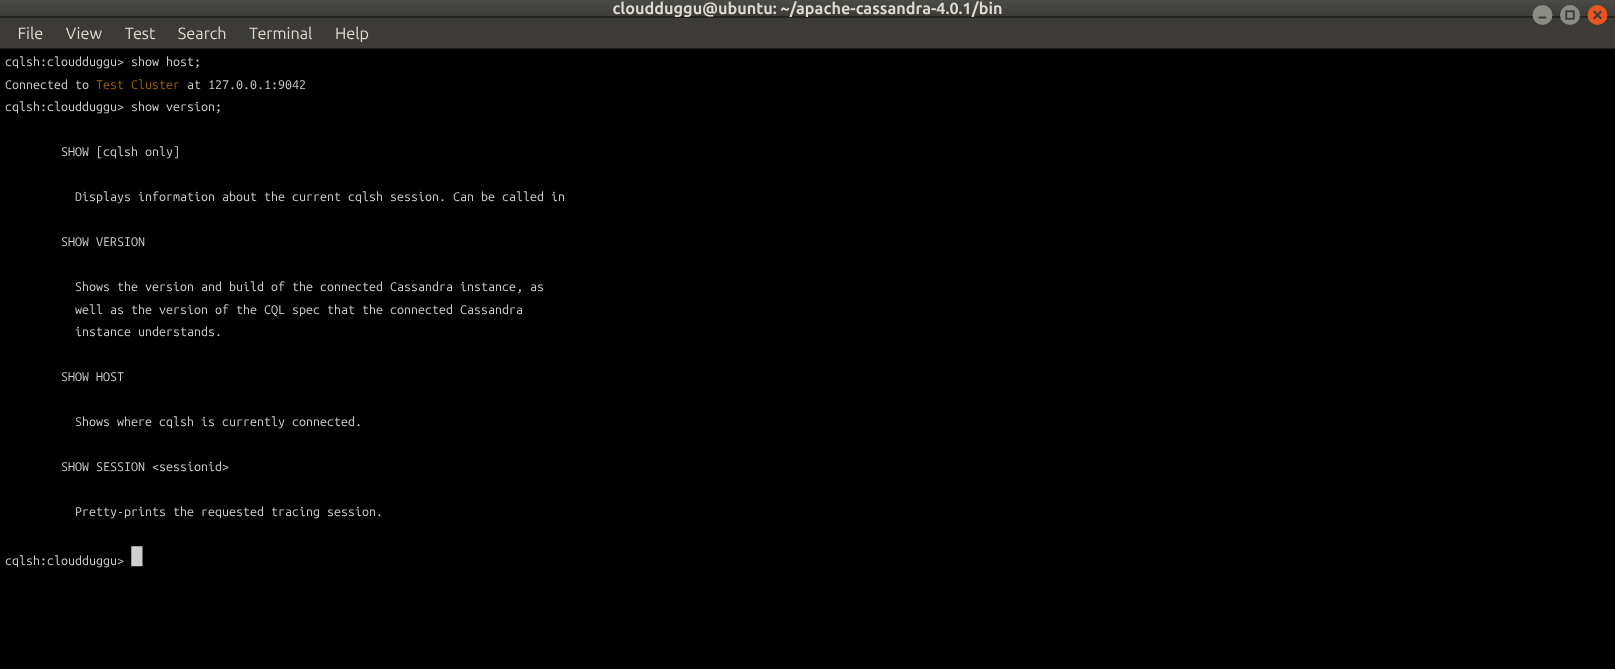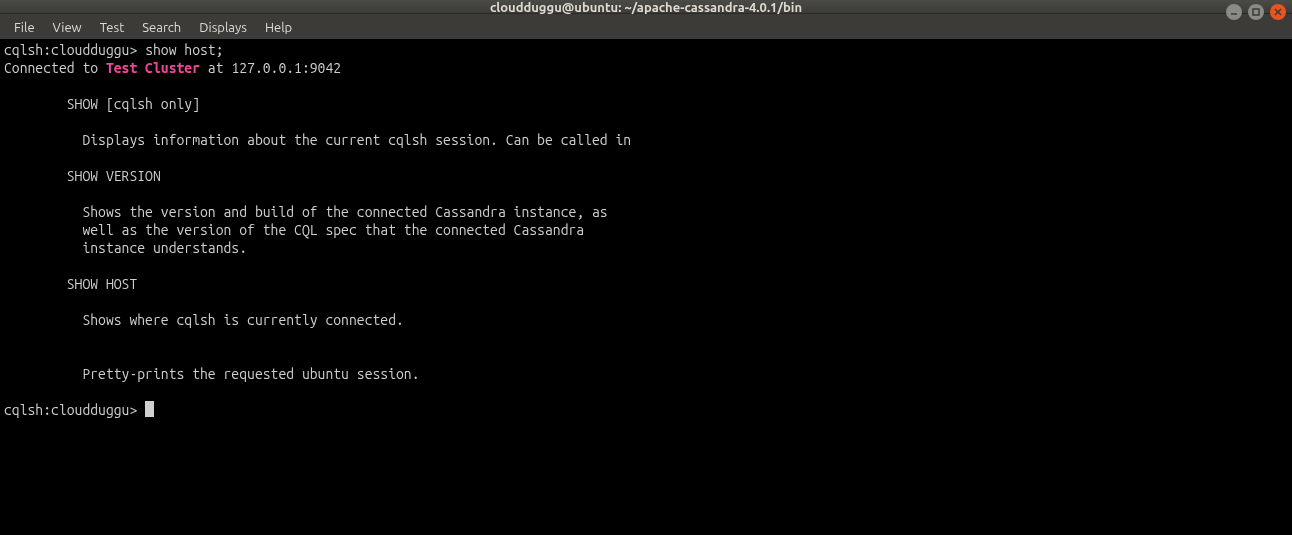--- a/index.html
+++ b/index.html
@@ -63,33 +63,33 @@
     .menu-item {
       color: #dfdbd2;
       font-size: 13px;
       padding: 3px 8px;
       cursor: pointer;
     }
     .terminal {
       background: #000;
       color: #d0d0d0;
       padding: 2px 4px;
-      font-size: 14px;
+      font-size: 10px;
       line-height: 18px;
       font-family: "Ubuntu Mono", "DejaVu Sans Mono", "Courier New", monospace;
       height: calc(100% - 53px);
       overflow: hidden;
     }
     .term-line {
       white-space: pre;
       min-height: 18px;
     }
     .keyword {
-      color: #ec4899;
-      font-weight: bold;
+      color: #a16207;
+      font-weight: normal;
     }
     .cursor {
       display: inline-block;
       width: 9px;
       height: 16px;
       background: #d0d0d0;
       vertical-align: text-bottom;
       margin-bottom: 1px;
     }
   </style>
@@ -116,39 +116,41 @@
         </svg>
     </span>
   </div>
 </div>
 
 <div class="menubar">
   <span class="menu-item">File</span>
   <span class="menu-item">View</span>
   <span class="menu-item">Test</span>
   <span class="menu-item">Search</span>
-  <span class="menu-item">Displays</span>
+  <span class="menu-item">Terminal</span>
   <span class="menu-item">Help</span>
 </div>
 
 <div class="terminal">
   <div class="term-line"><span>cqlsh:cloudduggu&gt; </span><span>show host;</span></div>
   <div class="term-line"><span>Connected to </span><span class="keyword">Test Cluster</span><span> at 127.0.0.1:9042</span></div>
+  <div class="term-line"><span>cqlsh:cloudduggu&gt; </span><span>show version;</span></div>
   <div class="term-line"></div>
   <div class="term-line">        SHOW [cqlsh only]</div>
   <div class="term-line"></div>
   <div class="term-line">          Displays information about the current cqlsh session. Can be called in</div>
   <div class="term-line"></div>
   <div class="term-line">        SHOW VERSION</div>
   <div class="term-line"></div>
   <div class="term-line">          Shows the version and build of the connected Cassandra instance, as</div>
   <div class="term-line">          well as the version of the CQL spec that the connected Cassandra</div>
   <div class="term-line">          instance understands.</div>
   <div class="term-line"></div>
   <div class="term-line">        SHOW HOST</div>
   <div class="term-line"></div>
   <div class="term-line">          Shows where cqlsh is currently connected.</div>
   <div class="term-line"></div>
+  <div class="term-line">        SHOW SESSION &lt;sessionid&gt;</div>
   <div class="term-line"></div>
-  <div class="term-line">          Pretty-prints the requested ubuntu session.</div>
+  <div class="term-line">          Pretty-prints the requested tracing session.</div>
   <div class="term-line"></div>
   <div class="term-line"><span>cqlsh:cloudduggu&gt; </span><span class="cursor"></span></div>
 </div>
 
 </body></html>

